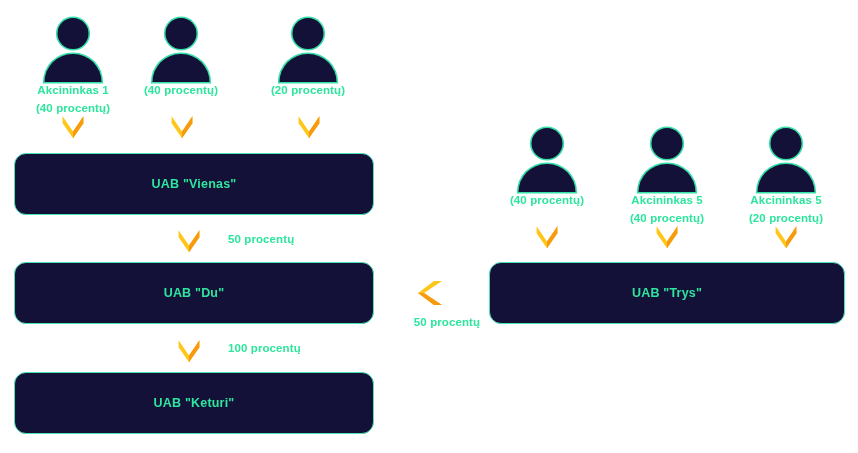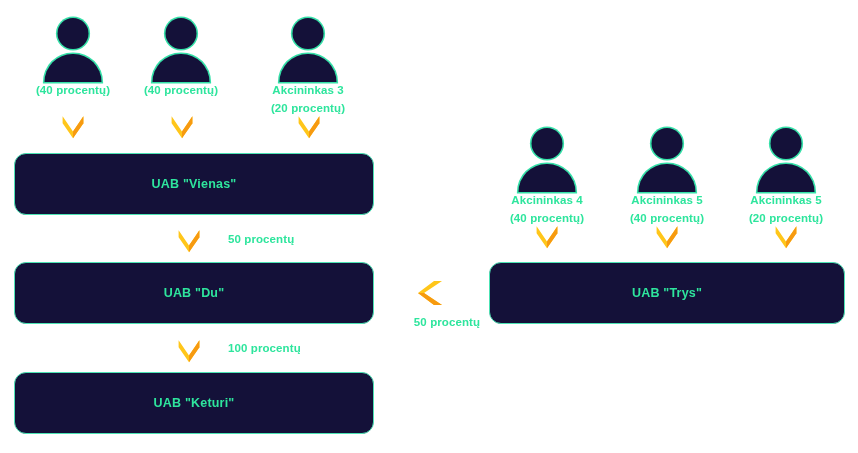--- a/index.html
+++ b/index.html
@@ -117,37 +117,37 @@
 </head>
 <body>
 
 <div id="canvas">
 
   <div class="person" style="left:13px; top:18px;">
     <span class="person-icon">
       <span class="person-head"></span>
       <span class="person-body"></span>
     </span>
+    <div class="person-label">Akcininkas 1</div>
     <div class="person-label">(40 procentų)</div>
   </div>
 
   <div class="person" style="left:121px; top:18px;">
     <span class="person-icon">
       <span class="person-head"></span>
       <span class="person-body"></span>
     </span>
     <div class="person-label">(40 procentų)</div>
   </div>
 
   <div class="person" style="left:248px; top:18px;">
     <span class="person-icon">
       <span class="person-head"></span>
       <span class="person-body"></span>
     </span>
-    <div class="person-label">Akcininkas 3</div>
     <div class="person-label">(20 procentų)</div>
   </div>
 
   <svg class="arrow-down" style="left:60px; top:114px;" viewBox="0 0 26 26">
     <path d="M2.6 2.2 L13 17.5 L23.4 2.2 L23.4 9.2 L13 24.2 L2.6 9.2 Z" fill="#ffc61a"></path>
     <path d="M13 17.5 L23.4 2.2 L23.4 9.2 L13 24.2 Z" fill="#f79a10"></path>
   </svg>
   <svg class="arrow-down" style="left:169px; top:114px;" viewBox="0 0 26 26">
     <path d="M2.6 2.2 L13 17.5 L23.4 2.2 L23.4 9.2 L13 24.2 L2.6 9.2 Z" fill="#ffc61a"></path>
     <path d="M13 17.5 L23.4 2.2 L23.4 9.2 L13 24.2 Z" fill="#f79a10"></path>
@@ -185,21 +185,20 @@
 
   <div class="company-box" style="left:14px; top:372px; width:360px; height:62px;">
     <span class="company-label">UAB "Keturi"</span>
   </div>
 
   <div class="person" style="left:487px; top:128px;">
     <span class="person-icon">
       <span class="person-head"></span>
       <span class="person-body"></span>
     </span>
-    <div class="person-label">Akcininkas 4</div>
     <div class="person-label">(40 procentų)</div>
   </div>
 
   <div class="person" style="left:607px; top:128px;text-align:center;">
     <span class="person-icon">
       <span class="person-head"></span>
       <span class="person-body"></span>
     </span>
     <div class="person-label">Akcininkas 5</div>
     <div class="person-label">(40 procentų)</div>

